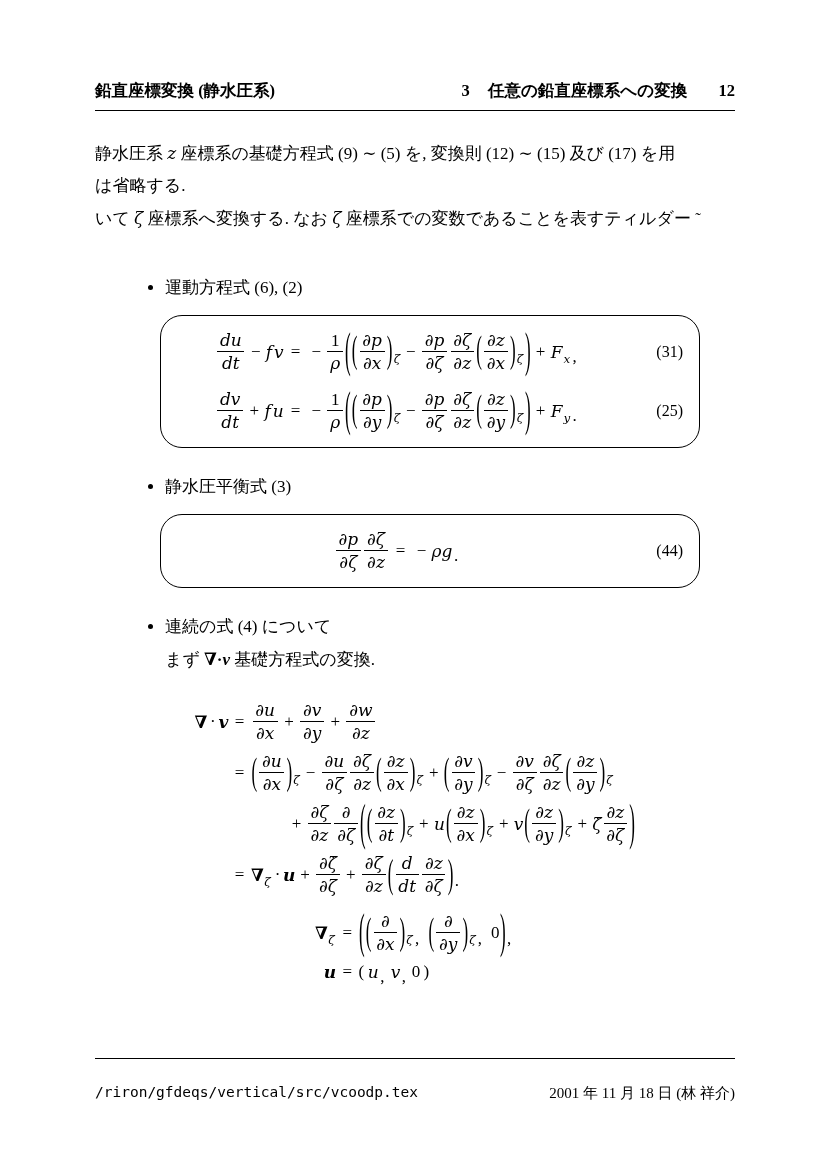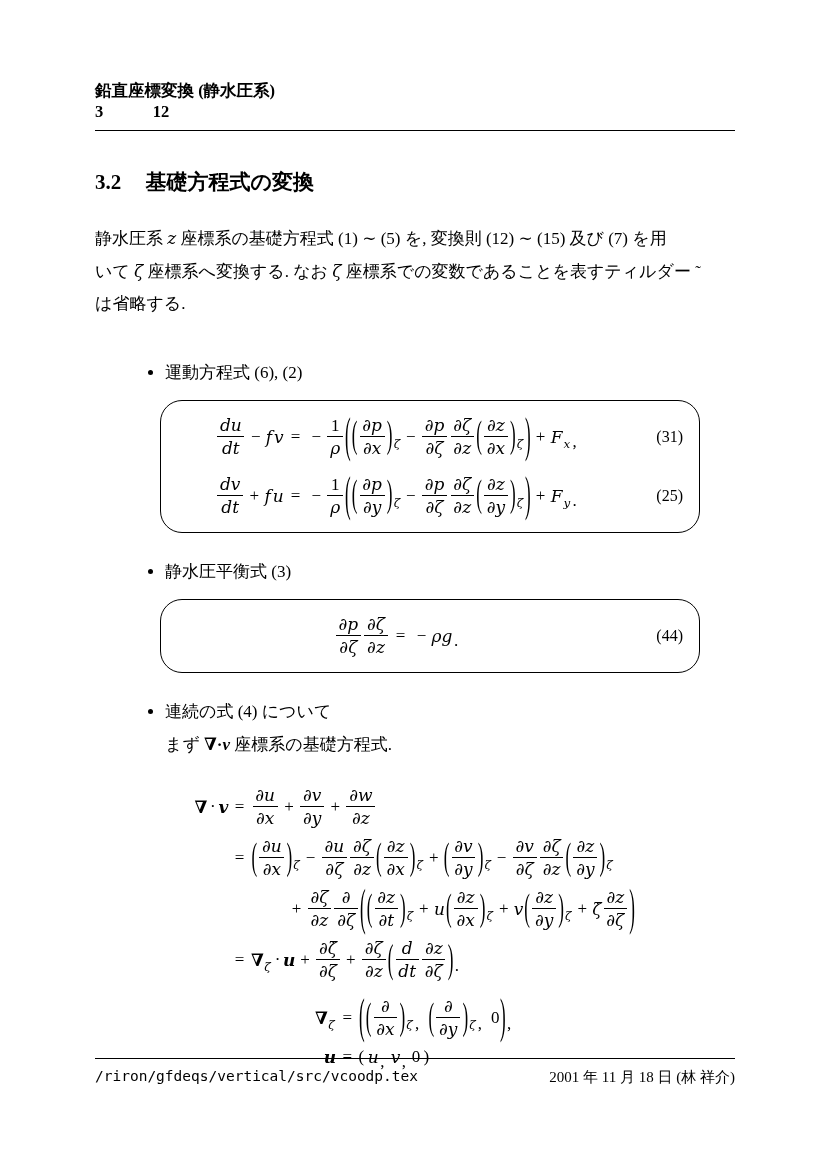--- a/index.html
+++ b/index.html
@@ -5,21 +5,21 @@
   html,body{margin:0;padding:0;}
   body{
     width:826px;height:1169px;background:#ffffff;color:#000000;
     font-family:"Liberation Serif","DejaVu Serif",serif;
     overflow:hidden;position:relative;
   }
   .content{position:relative;margin-left:95px;width:640px;padding-top:80px;}
 
   
   .pghead{display:flex;justify-content:space-between;align-items:baseline;
-    font-weight:bold;font-size:16.5px;border-bottom:1.6px solid #000;padding-bottom:8px;flex-direction:column;}
+    font-weight:bold;font-size:16.5px;border-bottom:1.6px solid #000;padding-bottom:8px;}
   .pghead .hdr-right{display:flex;align-items:baseline;}
   .pghead .hdr-secno{margin-right:1.1em;}
   .pghead .hdr-page{margin-left:1.9em;}
 
   
   .secttl{margin-top:37px;font-size:21px;font-weight:bold;}
   .secttl .sec-num{margin-right:1.15em;}
 
   
   .intro{margin-top:26px;font-size:17px;line-height:32px;}
@@ -63,45 +63,43 @@
     position:relative;top:0.55em;margin:0 0.1em 0 0.05em;}
   .frac{display:inline-block;text-align:center;margin:0 0.1em;}
   .fr-n{display:block;line-height:1.12;padding:0 0.13em 1px;}
   .fr-d{display:block;line-height:1.12;border-top:1px solid #000;padding:2px 0.13em 0;}
   .paren{display:inline-block;position:relative;top:-0.04em;margin:0 0.03em;}
 
   .tadashi{margin:18px 0 0 70px;font-size:17px;}
 
   
   .pgfoot{position:absolute;top:1058px;left:95px;width:640px;
-    border-top:1.3px solid #000;padding-top:9px;display:flex;
+    border-top:1.3px solid #000;padding-top:25px;display:flex;
     justify-content:space-between;font-size:15px;}
   .foot-left{font-family:"DejaVu Sans Mono","Liberation Mono",monospace;font-size:14.5px;}
 </style>
 </head>
 <body>
 
 <div class="content">
 
   <div class="pghead">
     <span>鉛直座標変換 (静水圧系)</span>
     <span class="hdr-right">
       <span class="hdr-secno">3</span>
+      <span>任意の鉛直座標系への変換</span>
       <span class="hdr-page">12</span>
     </span>
   </div>
 
-  <div class="secttl">
-    <span class="sec-num">3.2</span><span>基礎方程式の変換</span>
-  </div>
 
   <div class="intro">
-    <div><span>静水圧系 </span><span class="itz">z</span><span> 座標系の基礎方程式 (1) ∼ (5) を, 変換則 (12) ∼ (15) 及び (7) を用</span></div>
+    <div><span>静水圧系 </span><span class="itz">z</span><span> 座標系の基礎方程式 (9) ∼ (5) を, 変換則 (12) ∼ (15) 及び (17) を用</span></div>
+    <div><span>は省略する.</span></div>
     <div><span>いて </span><span class="itz">ζ</span><span> 座標系へ変換する. なお </span><span class="itz">ζ</span><span> 座標系での変数であることを表すティルダー ˜</span></div>
-    <div><span>は省略する.</span></div>
   </div>
 
   <ul class="bullets">
     <li>
       <span>運動方程式 (6), (2)</span>
       <div class="eqbox">
         <div class="eqgrid cols6">
             <div class="cell csp"></div>
             <div class="cell clhs">
               <span class="frac">
@@ -227,21 +225,21 @@
               <span class="mcm">.</span>
             </div>
             <div class="cell csp"></div>
             <div class="cell clab">(44)</div>
           </div>
       </div>
     </li>
     <li>
       <span>連続の式 (4) について</span>
       <div class="note-line">
-        <span>まず </span><span class="nbld">∇·</span><span class="nbldit">v</span><span> 座標系の基礎方程式.</span>
+        <span>まず </span><span class="nbld">∇·</span><span class="nbldit">v</span><span> 基礎方程式の変換.</span>
       </div>
     </li>
   </ul>
 
   <div class="eqgrid divv cols5">
       <div class="cell csp"></div>
       <div class="cell clhs">
         <span class="mnb">∇</span>
         <span class="mcd">·</span>
         <span class="mb">v</span>

